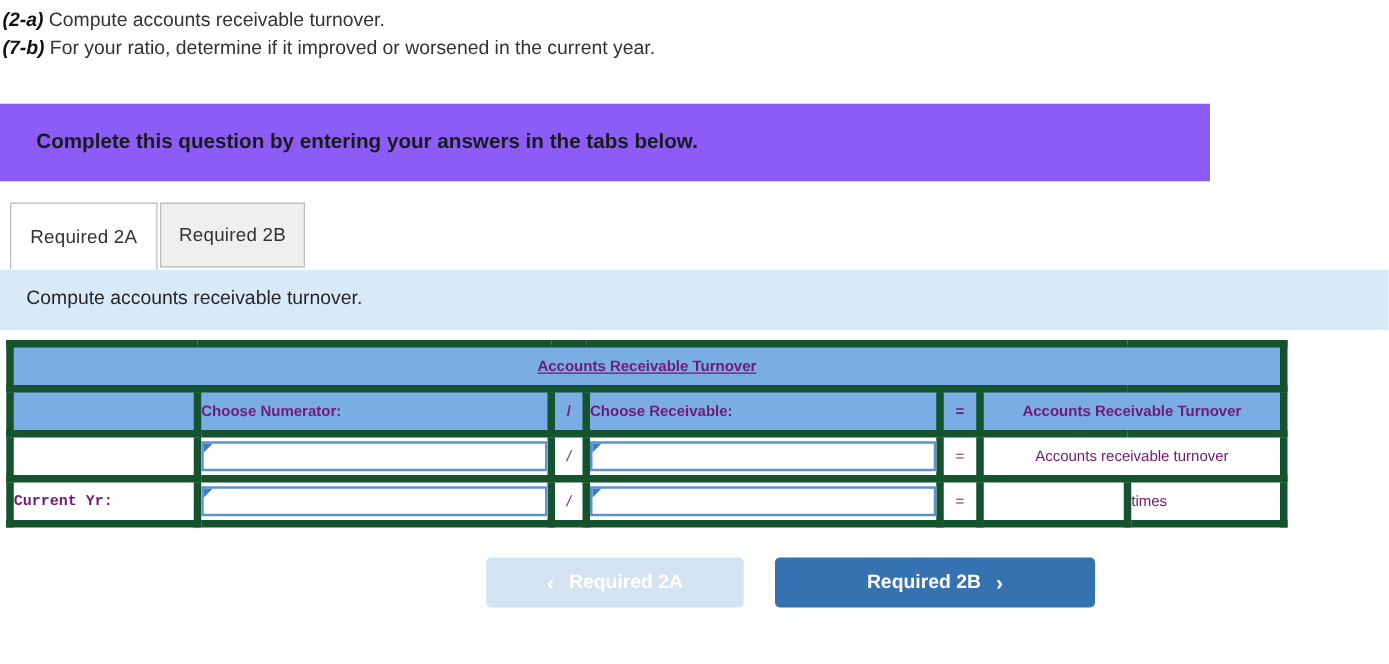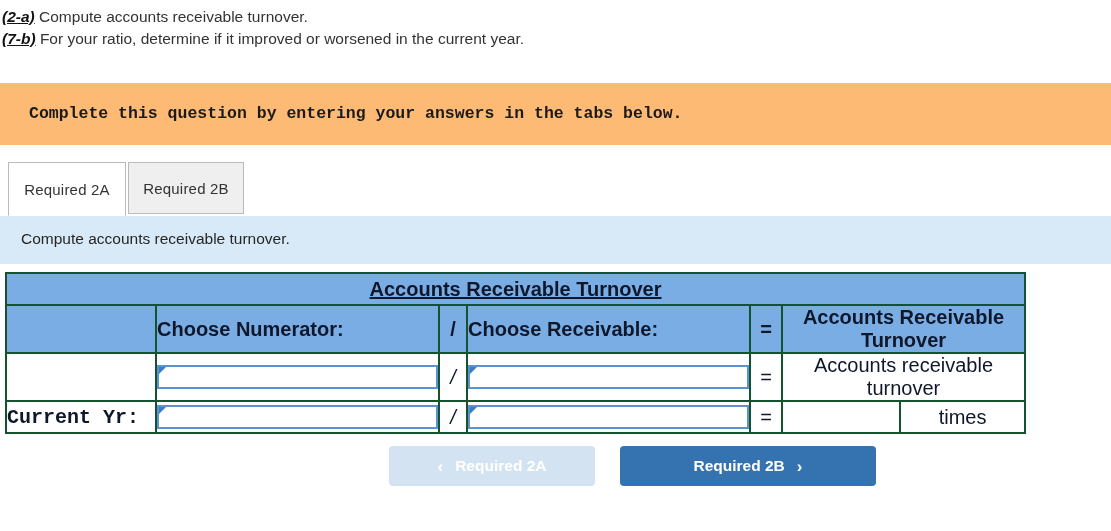--- a/index.html
+++ b/index.html
@@ -24,34 +24,32 @@
   }
   .prompt-line {
     font-size: 15.5px;
     color: #333333;
     white-space: nowrap;
   }
   .prompt-tag {
     font-weight: bold;
     font-style: italic;
     color: #111111;
-    text-decoration: underline;
   }
   .prompt-tag + span { font-style: normal; }
 
   
   .banner {
     position: absolute;
     left: 0;
     top: 83px;
-    width: 1111px;
+    width: 968px;
     height: 62px;
-    background: #fdba74;
-    box-sizing: border-box;
-    font-family: Liberation Mono, monospace;
+    background: #8b5cf6;
+    box-sizing: border-box;
   }
   .banner-text {
     position: absolute;
     left: 29px;
     top: 21px;
     font-size: 16.5px;
     font-weight: bold;
     color: #1a1a1a;
   }
 
@@ -109,23 +107,23 @@
     position: absolute;
     left: 5px;
     top: 272px;
   }
   table.answer {
     border-collapse: collapse;
     table-layout: fixed;
     width: 1019px;
   }
   table.answer td {
-    border: 2px solid #14532d;
-    font-size: 20px;
-    color: #0f172a;
+    border: 6px solid #14532d;
+    font-size: 12px;
+    color: #701a75;
     padding: 0;
     height: 30px;
     vertical-align: middle;
   }
   .hdr { background: #7aade4; }
   .title-cell {
     text-align: center;
     height: 36px;
     font-weight: bold;
     font-size: 16px;
@@ -161,21 +159,20 @@
   }
   .res-text {
     text-align: center;
     font-size: 14.5px;
     color: #333333;
   }
   .units {
     padding-left: 7px;
     font-size: 14.5px;
     color: #333333;
-    text-align: center;
   }
   td.input-cell {
     padding: 2px 3px 2px 2px;
   }
   .fld {
     position: relative;
     height: 24px;
     border: 2px solid #5b92d0;
     background: #ffffff;
     box-sizing: border-box;

